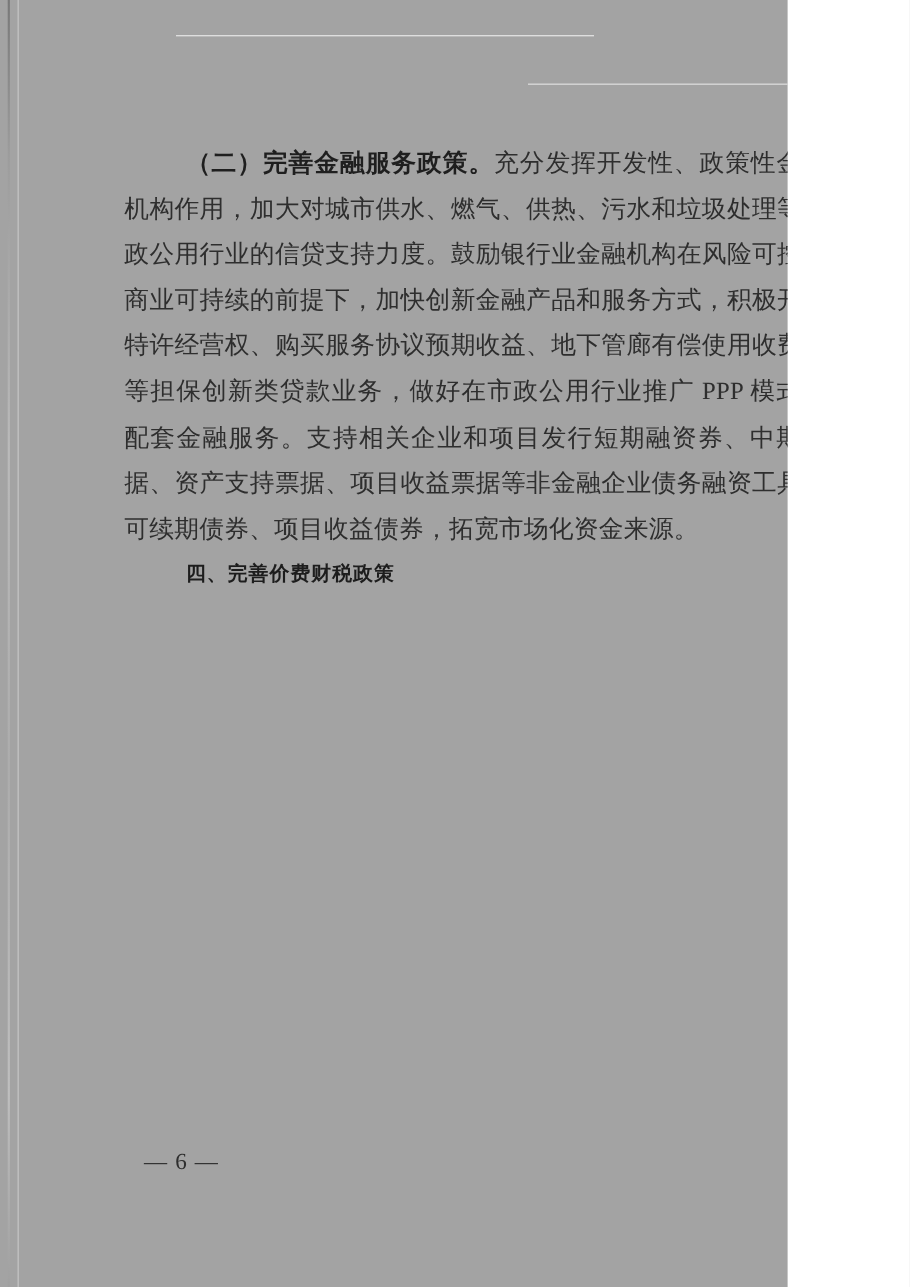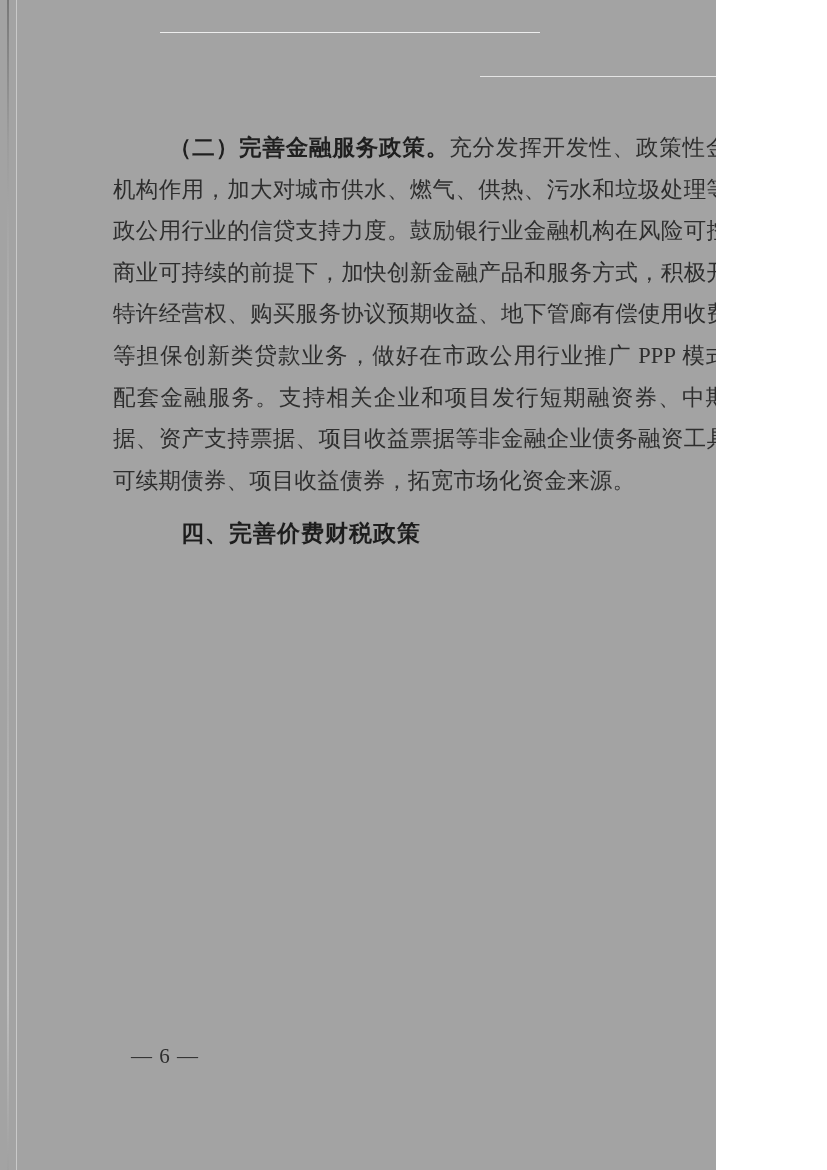--- a/index.html
+++ b/index.html
@@ -57,25 +57,25 @@
   }
   .para {
     margin: 0;
     text-indent: 56px;
   }
   .para .lead {
     font-weight: bold;
     color: #1f1f1f;
   }
   .section-heading {
-    margin: 12px;
+    margin: 0;
     text-indent: 56px;
     font-family: "Liberation Sans", sans-serif;
     font-weight: bold;
-    font-size: 23px;
+    font-size: 18px;
     line-height: 41.6px;
     color: #1d1d1d;
     letter-spacing: 1px;
   }
   .page-number {
     position: absolute;
     left: 131px;
     top: 1042px;
     font-size: 21px;
     line-height: 28px;

